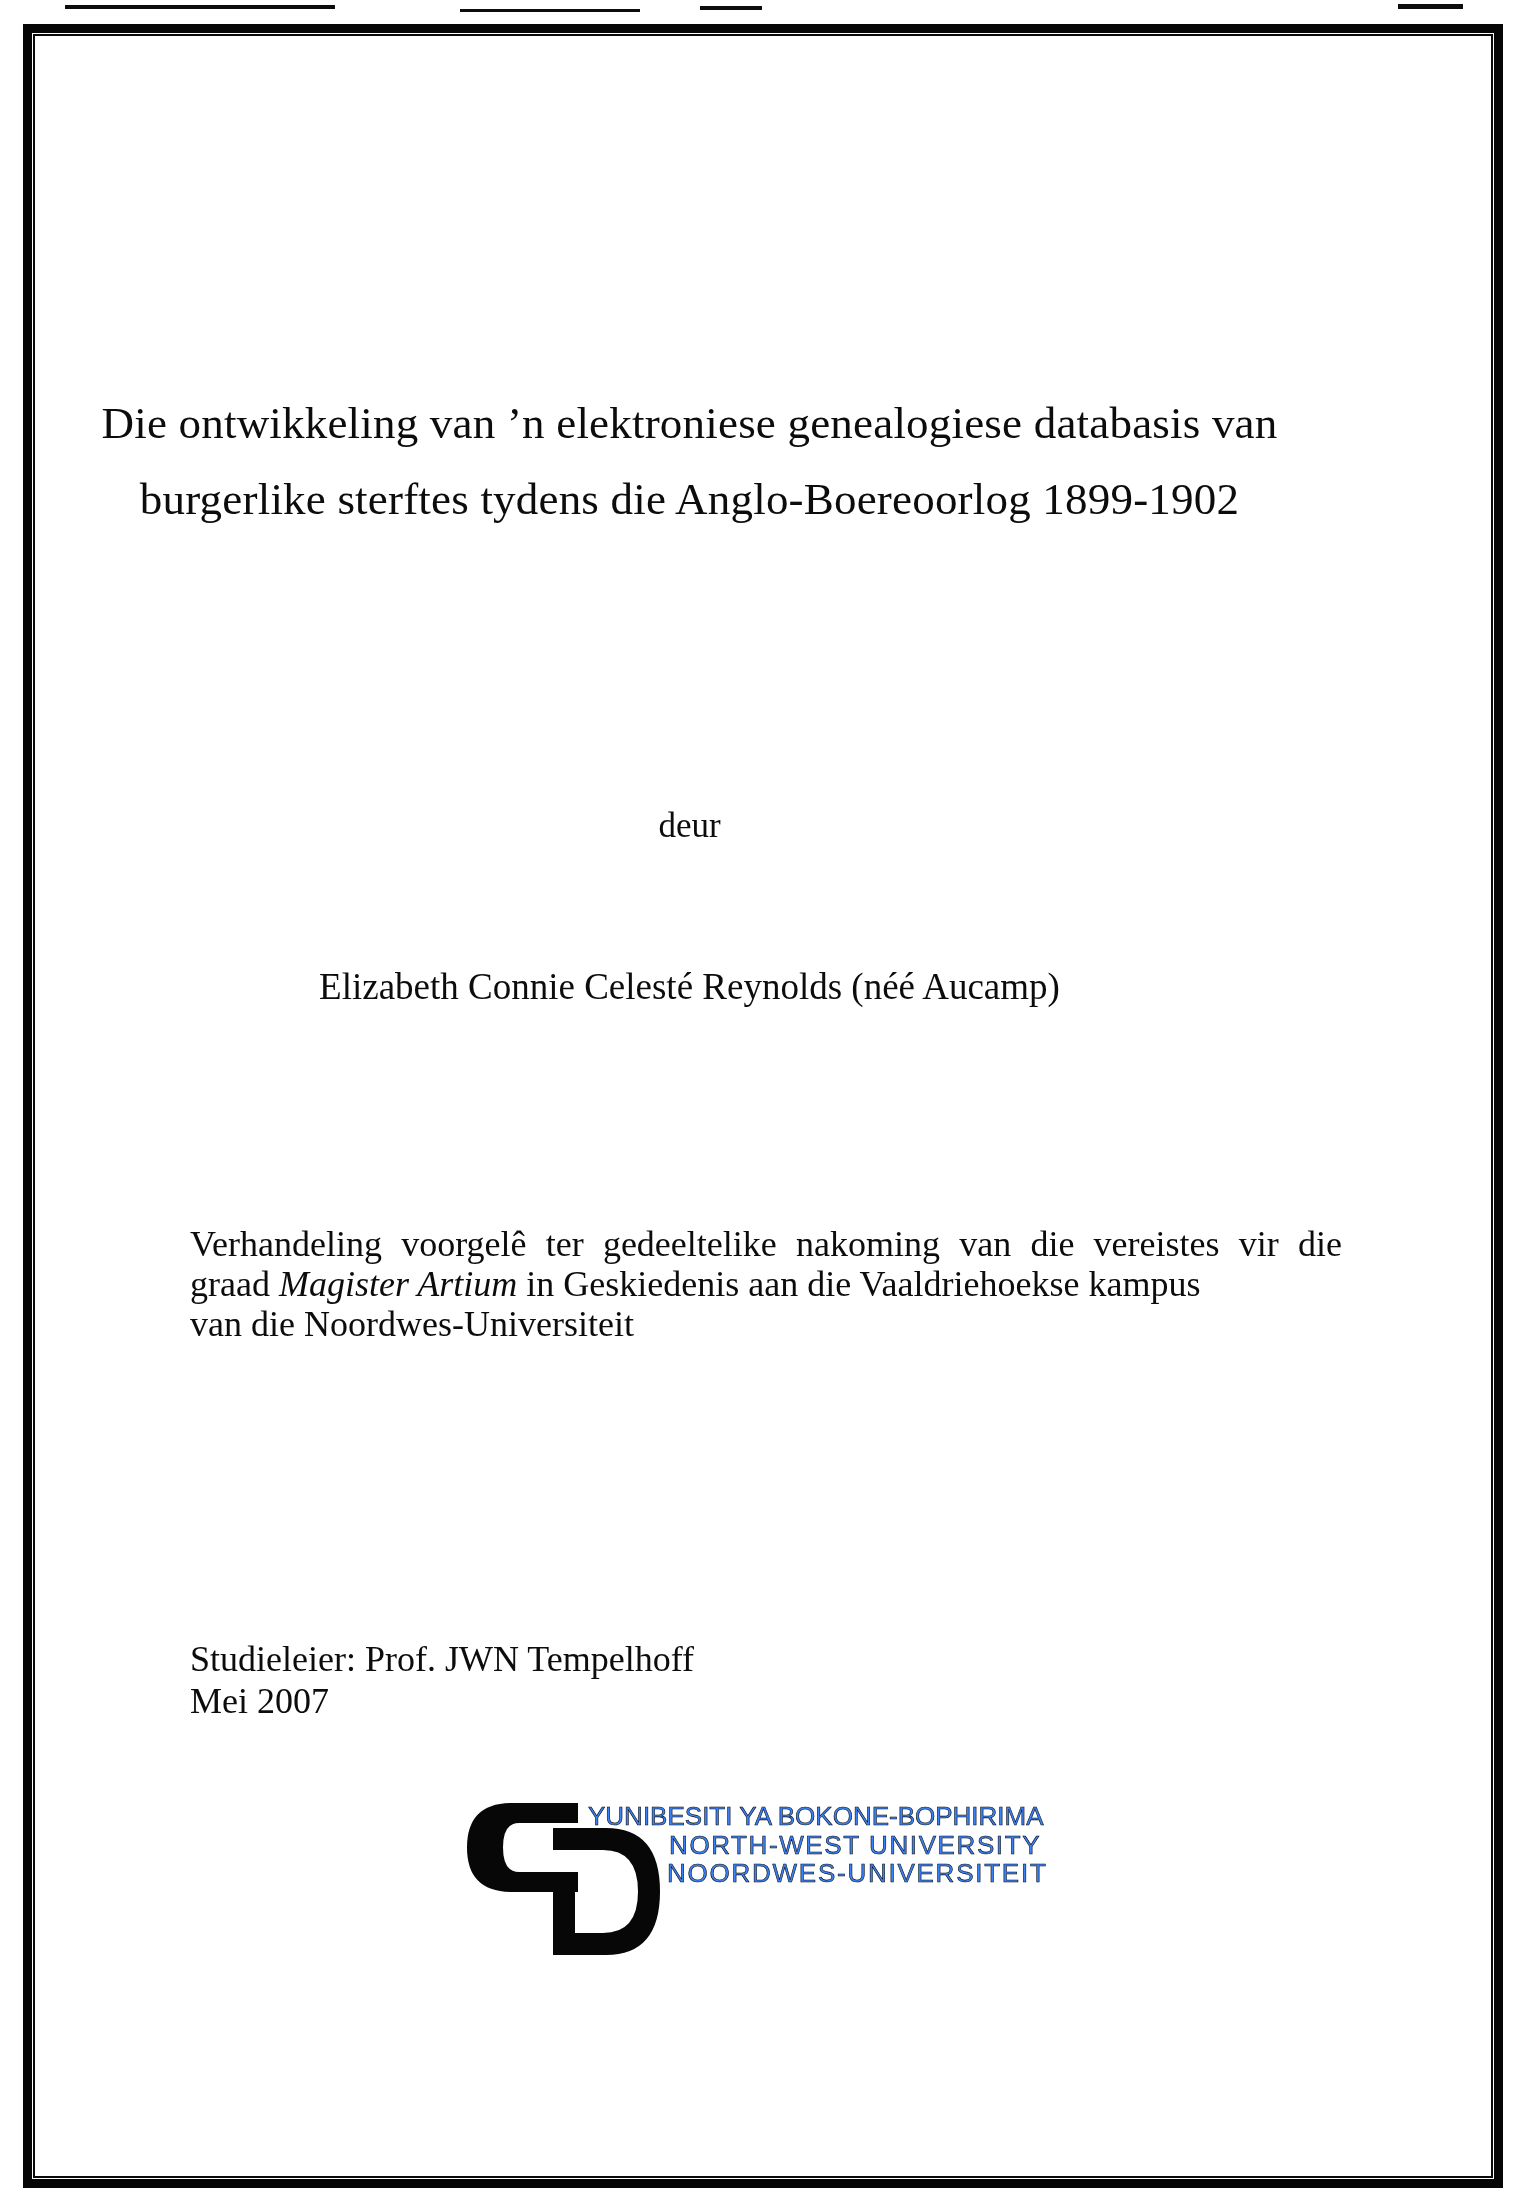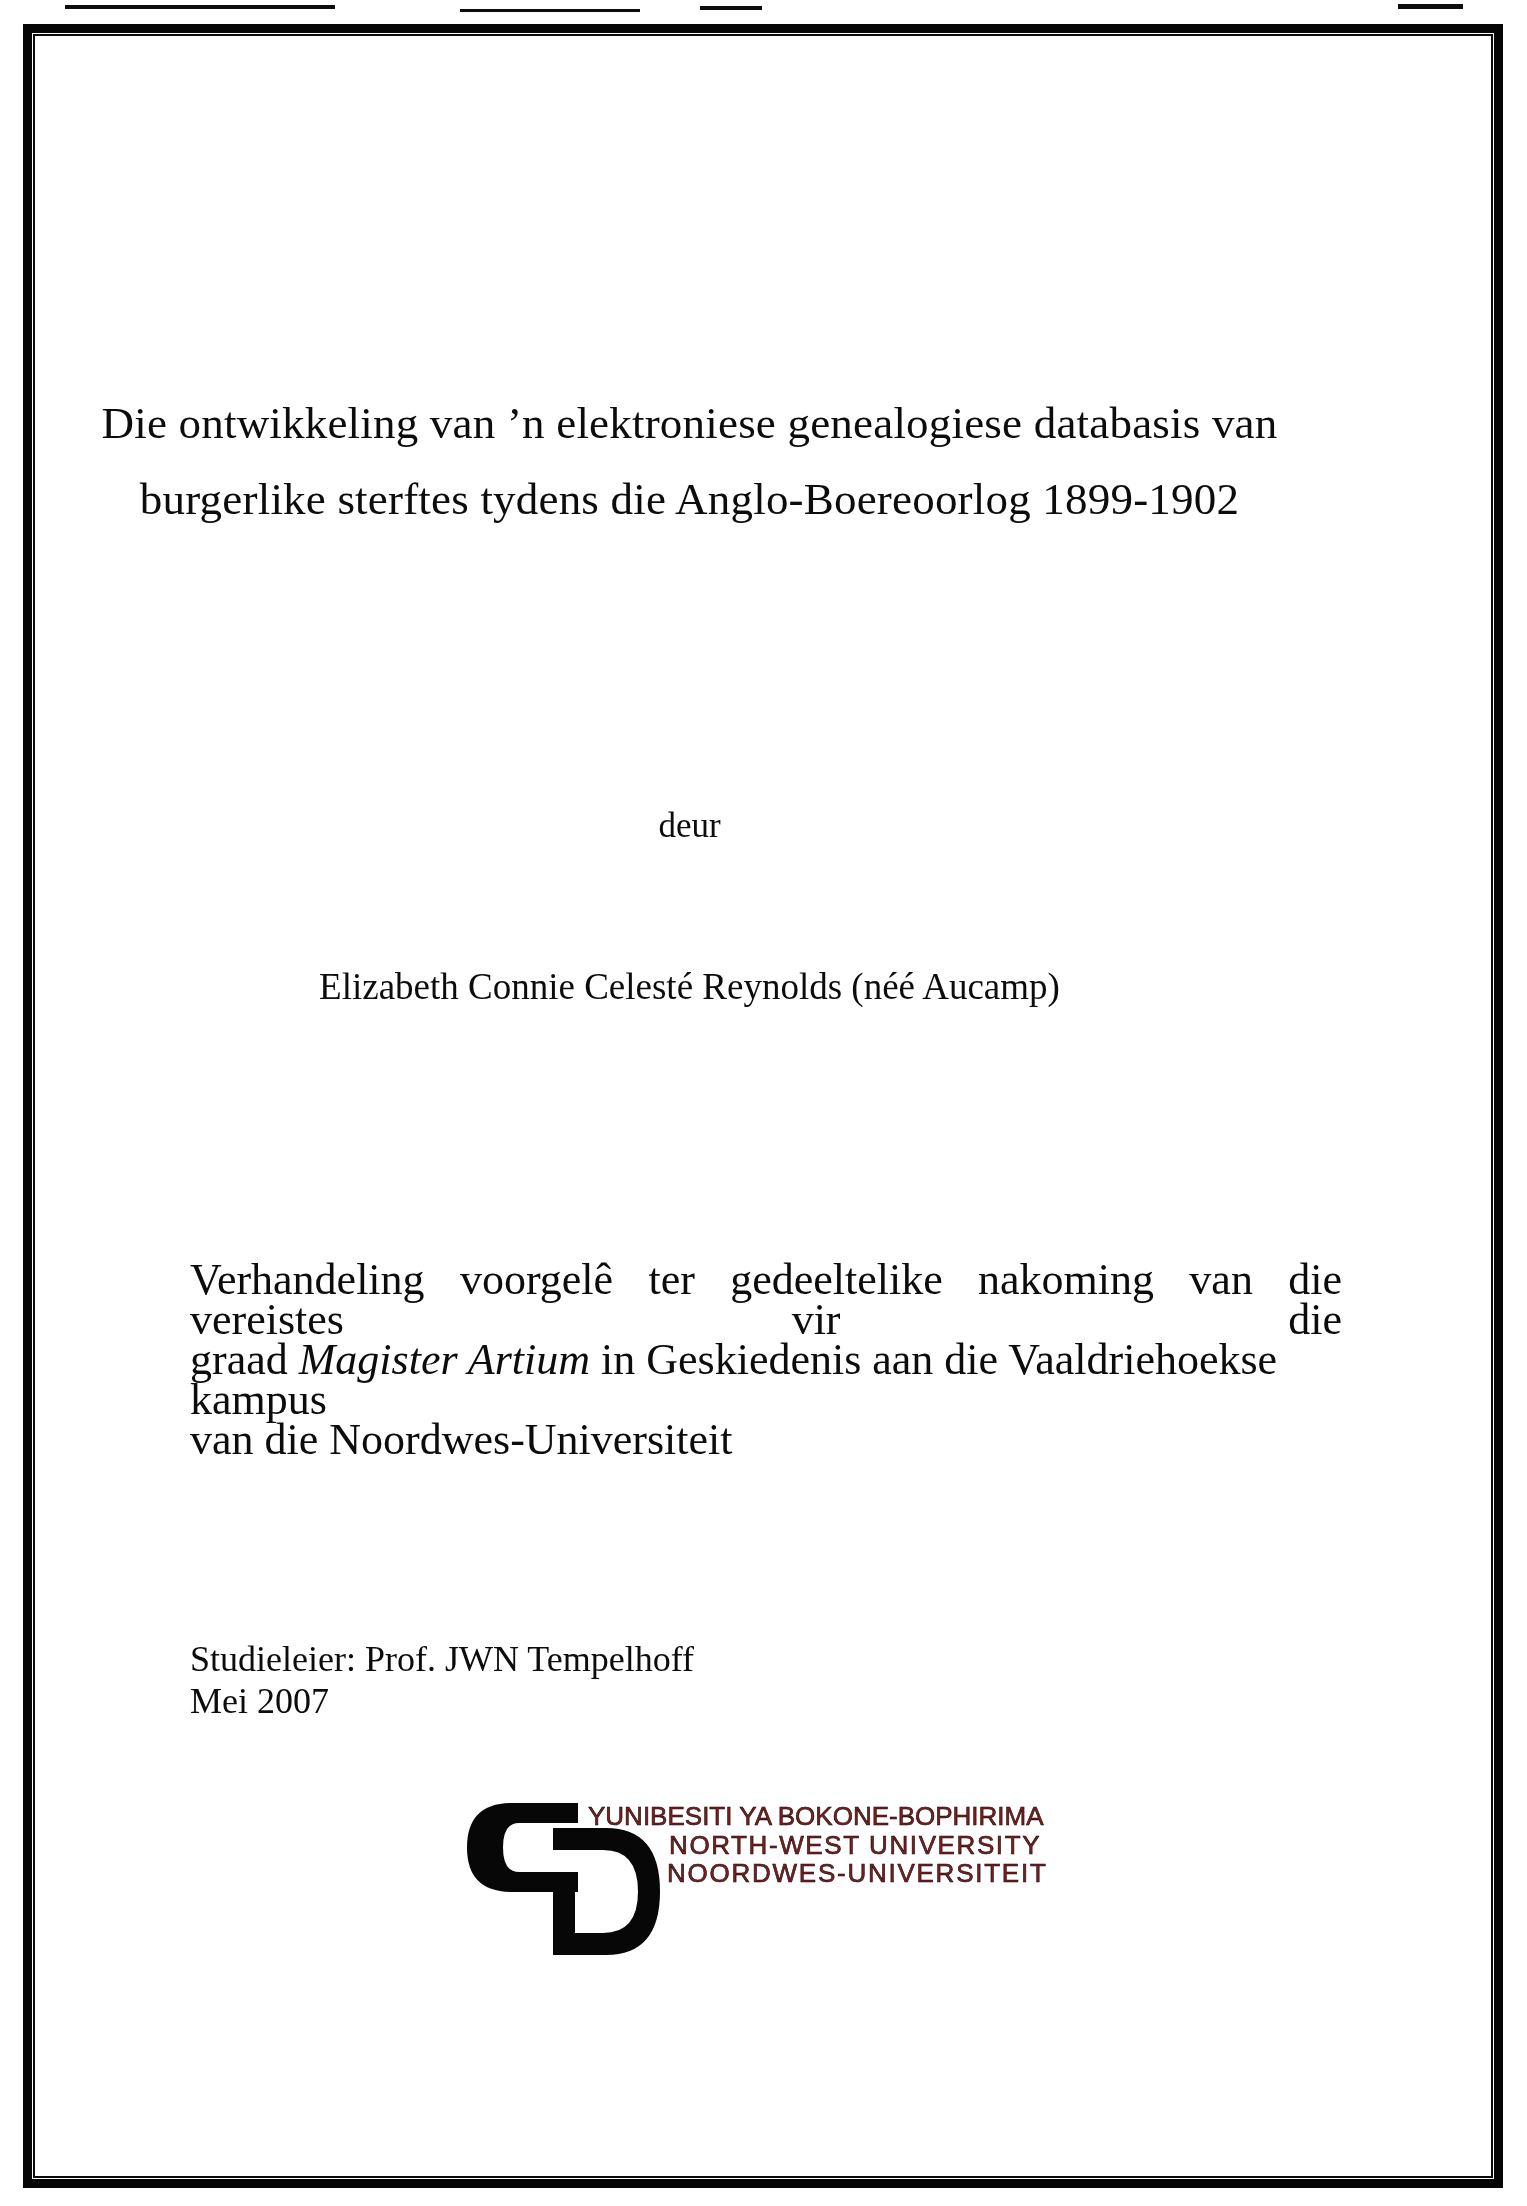--- a/index.html
+++ b/index.html
@@ -39,23 +39,23 @@
   .title-block {
     top: 385px;
     font-size: 45px;
     line-height: 76px;
     letter-spacing: 0.2px;
   }
   .byline { top: 806px; font-size: 35px; line-height: 40px; }
   .author { top: 966px; font-size: 37px; line-height: 42px; }
   .declaration {
     position: absolute;
-    left: 190px; top: 1260px;
+    left: 190px; top: 1224px;
     width: 1152px;
-    font-size: 44px;
+    font-size: 36px;
     line-height: 40px;
   }
   .decl-line1 { text-align: justify; text-align-last: justify; }
   .decl-line em { font-style: italic; }
   .supervisor-block {
     position: absolute;
     left: 190px; top: 1638px;
     font-size: 36px;
     line-height: 42px;
   }
@@ -64,21 +64,21 @@
     position: absolute;
     left: 466px; top: 1801px;
     width: 196px; height: 156px;
   }
   .logo-text {
     position: absolute;
     left: 588px; top: 1802px;
     font-family: "Liberation Sans", "DejaVu Sans", sans-serif;
     font-size: 26px;
     line-height: 28.5px;
-    color: #7f1d1d;
+    color: #3b82f6;
     -webkit-text-stroke: 0.6px #090909;
     white-space: nowrap;
   }
   .logo-line2 { margin-left: 81px; letter-spacing: 1.6px; }
   .logo-line3 { margin-left: 79px; letter-spacing: 1.75px; text-align: right; }
 </style>
 </head>
 <body>
 
 <div id="page">

